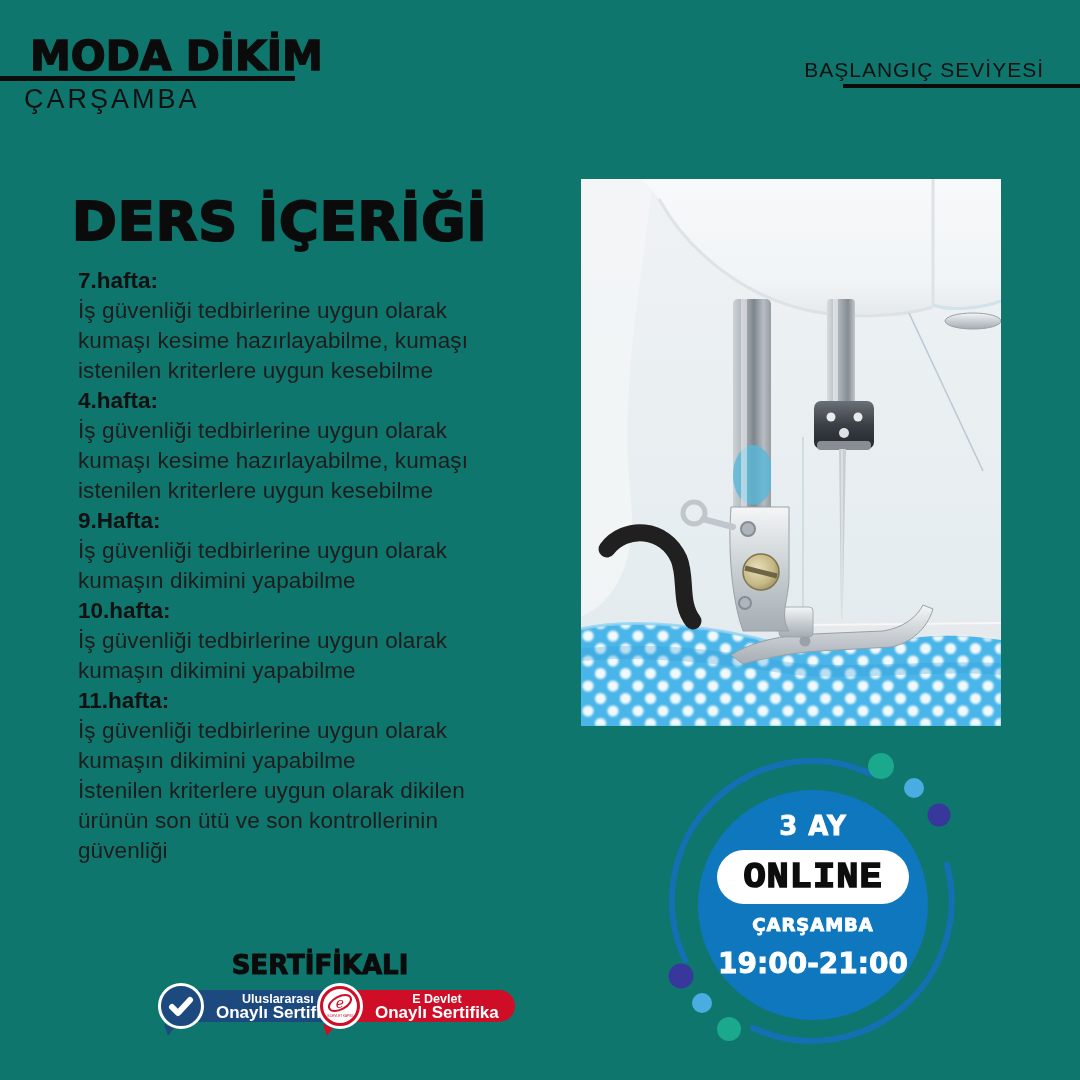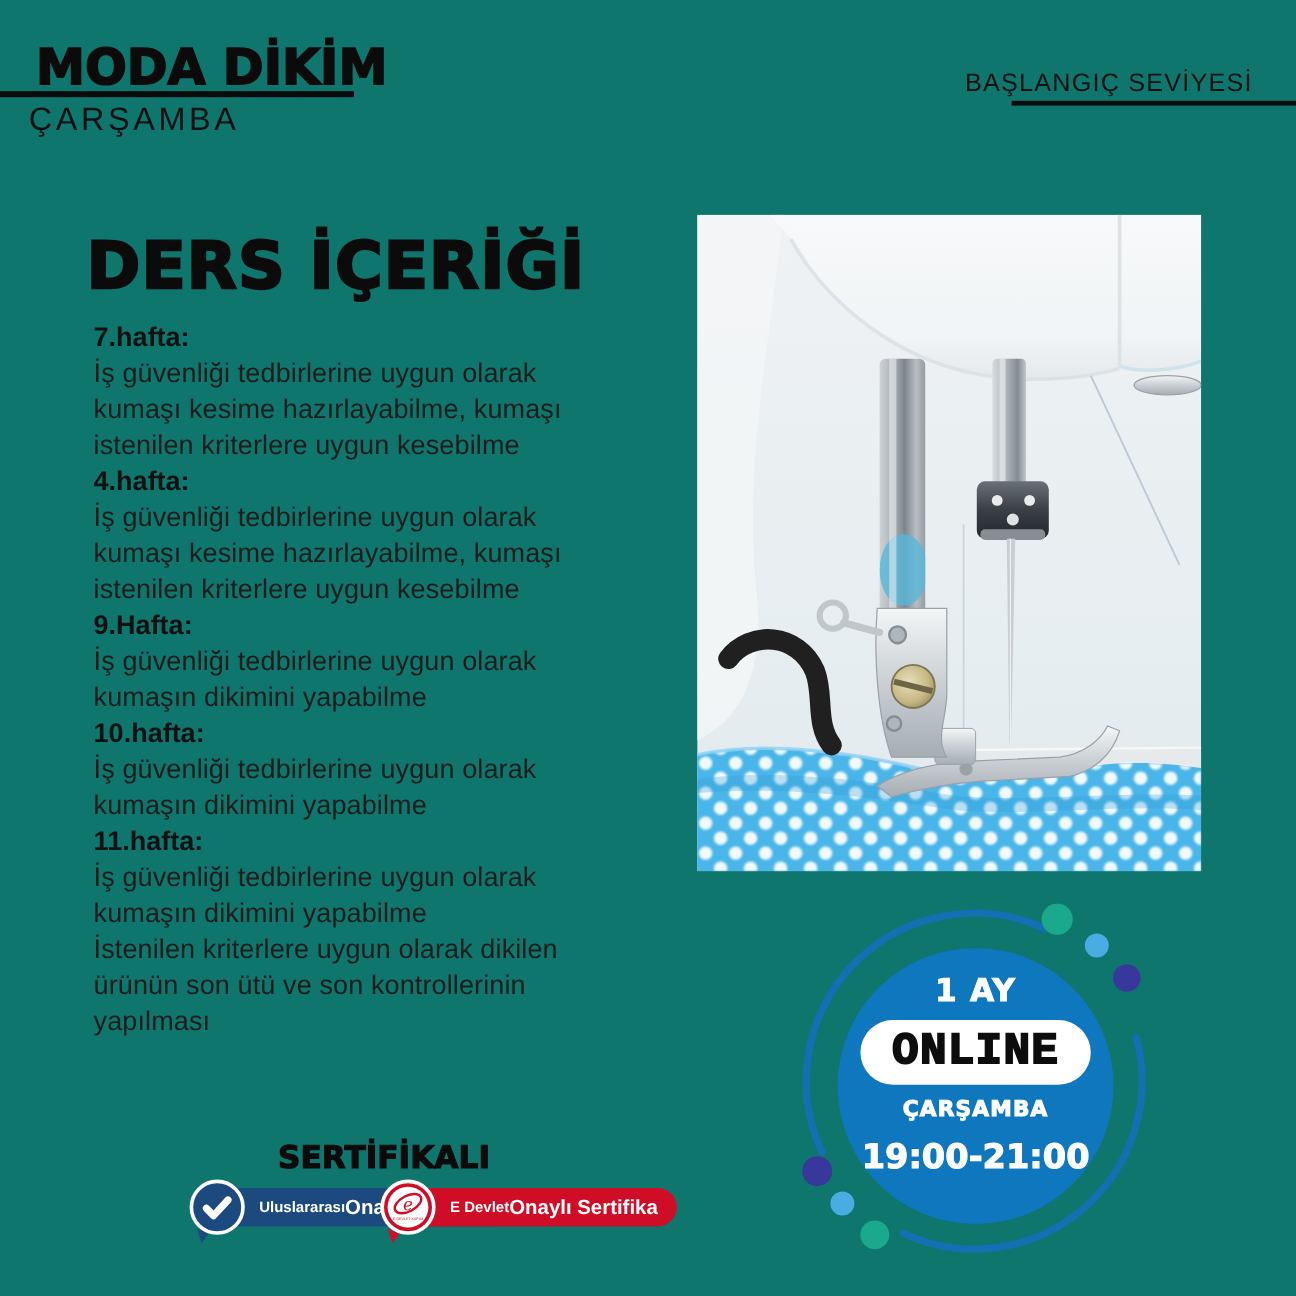--- a/index.html
+++ b/index.html
@@ -36,21 +36,21 @@
 
   
   .cert-title{
     position:absolute;left:160px;top:950px;width:320px;text-align:center;
     font-family:"DejaVu Sans", sans-serif;font-size:26px;font-weight:900;
     -webkit-text-stroke:1px #0b0b0b;color:#0b0b0b;
   }
   .badge{position:absolute;top:990px;height:32px;}
   .badge-pill{
     position:absolute;left:26px;top:0;height:32px;border-radius:16px;
-    display:flex;flex-direction:row;justify-content:center;align-items:center;
+    display:flex;flex-direction:column;justify-content:center;align-items:center;
     padding:0 16px 0 32px;color:#fff;
   }
   .badge-pill .l1{font-size:12.5px;font-weight:700;line-height:13px;white-space:nowrap;}
   .badge-pill .l2{font-size:17px;font-weight:700;line-height:13px;white-space:nowrap;}
   .badge-circle{
     position:absolute;left:0;top:-7px;width:46px;height:46px;border-radius:50%;
     border:3px solid #fff;box-sizing:border-box;z-index:2;
   }
   .badge-tail{position:absolute;left:4px;top:34px;width:12px;height:12px;z-index:1;}
 
@@ -101,21 +101,21 @@
     </div>
     <div>
       <div class="week-label">10.hafta:</div>
       <div class="week-text">İş güvenliği tedbirlerine uygun olarak kumaşın dikimini yapabilme</div>
     </div>
     <div>
       <div class="week-label">11.hafta:</div>
       <div class="week-text">İş güvenliği tedbirlerine uygun olarak kumaşın dikimini yapabilme</div>
     </div>
     <div>
-      <div class="week-text">İstenilen kriterlere uygun olarak dikilen ürünün son ütü ve son kontrollerinin yapılması</div>
+      <div class="week-text">İstenilen kriterlere uygun olarak dikilen ürünün son ütü ve son kontrollerinin güvenliği</div>
     </div>
   </div>
 
   <svg class="photo" width="420" height="547" viewBox="0 0 420 547">
     <defs>
       <linearGradient id="gBg" x1="0" y1="0" x2="0" y2="1">
         <stop offset="0" stop-color="#eff2f4"></stop>
           <stop offset="0.7" stop-color="#e6edf0"></stop>
         <stop offset="1" stop-color="#e1e9ee"></stop>
       </linearGradient>
@@ -265,21 +265,21 @@
       <path d="M208,21 A140,140 0 0 0 22,207" fill="none" stroke="#1470b2" stroke-width="6" stroke-linecap="round"></path>
       <path d="M284,112 A140,140 0 0 1 90,275" fill="none" stroke="#1470b2" stroke-width="6" stroke-linecap="round"></path>
       <circle cx="150" cy="152" r="115" fill="#0f77bd"></circle>
       <circle cx="218" cy="13" r="13" fill="#1aa98c"></circle>
       <circle cx="251" cy="35" r="10" fill="#4aade2"></circle>
       <circle cx="276" cy="62" r="11.5" fill="#38389c"></circle>
       <circle cx="18" cy="223" r="12.5" fill="#38389c"></circle>
       <circle cx="39" cy="250" r="10" fill="#4aade2"></circle>
       <circle cx="66" cy="276" r="12" fill="#1aa98c"></circle>
     </svg>
-    <div class="cb-text cb-duration">1 AY</div>
+    <div class="cb-text cb-duration">3 AY</div>
     <div class="cb-pill">
       <span class="cb-mode">ONLINE</span>
     </div>
     <div class="cb-text cb-day">ÇARŞAMBA</div>
     <div class="cb-text cb-time">19:00-21:00</div>
   </div>
 
 </div>
 
 </body></html>

